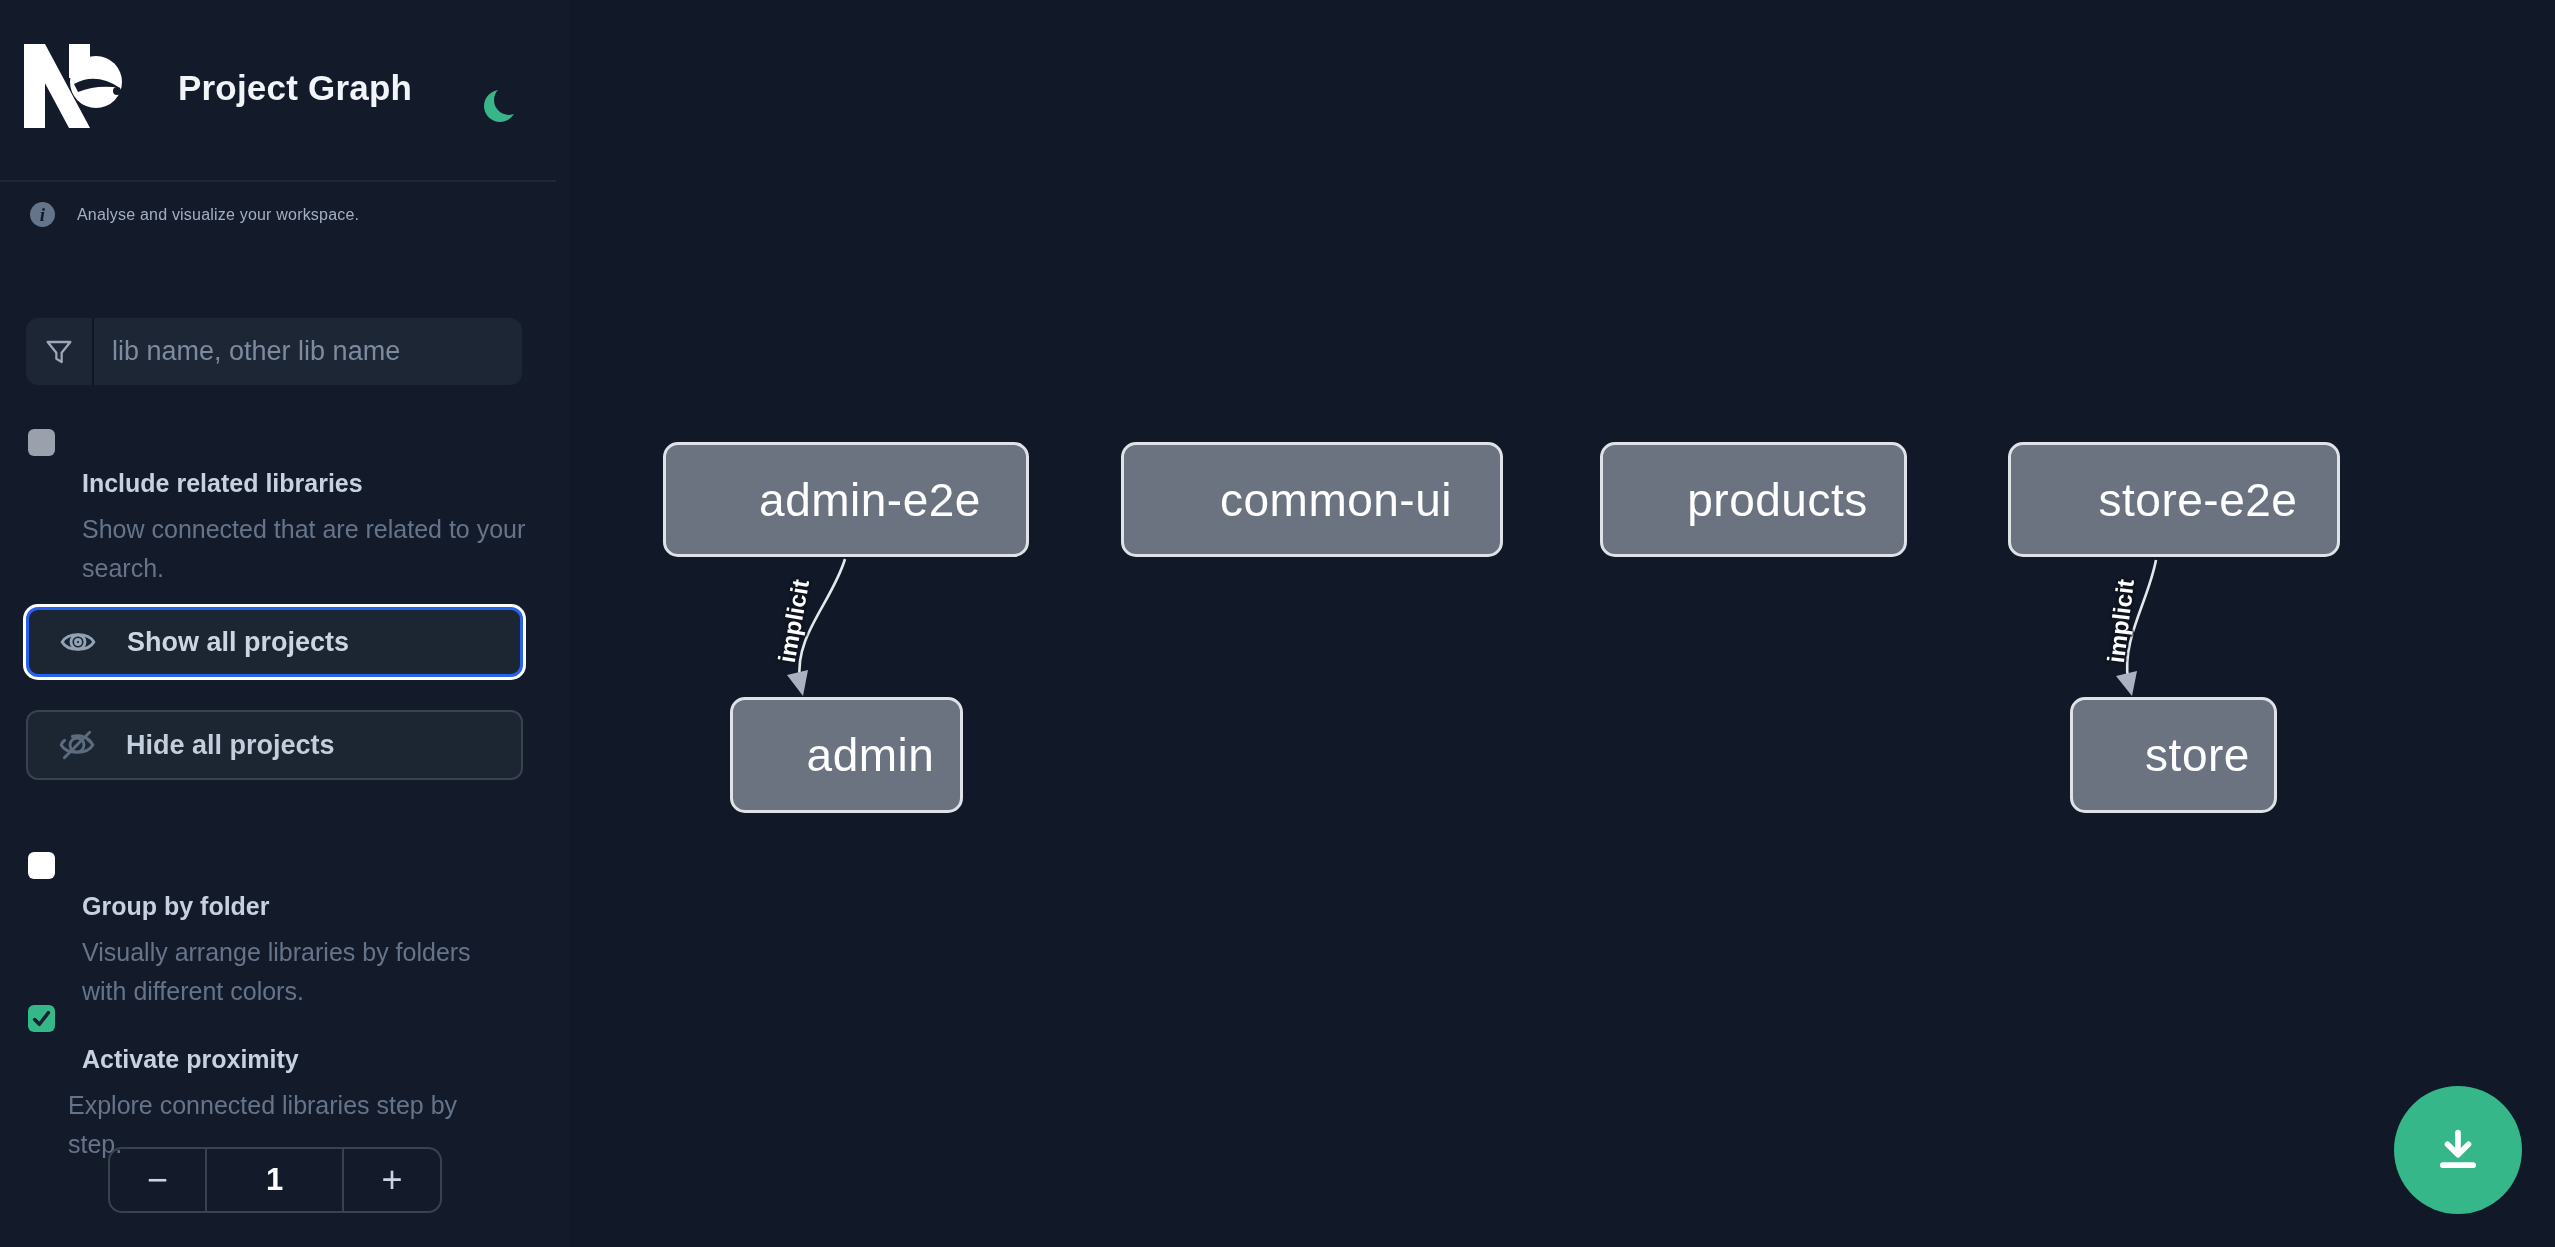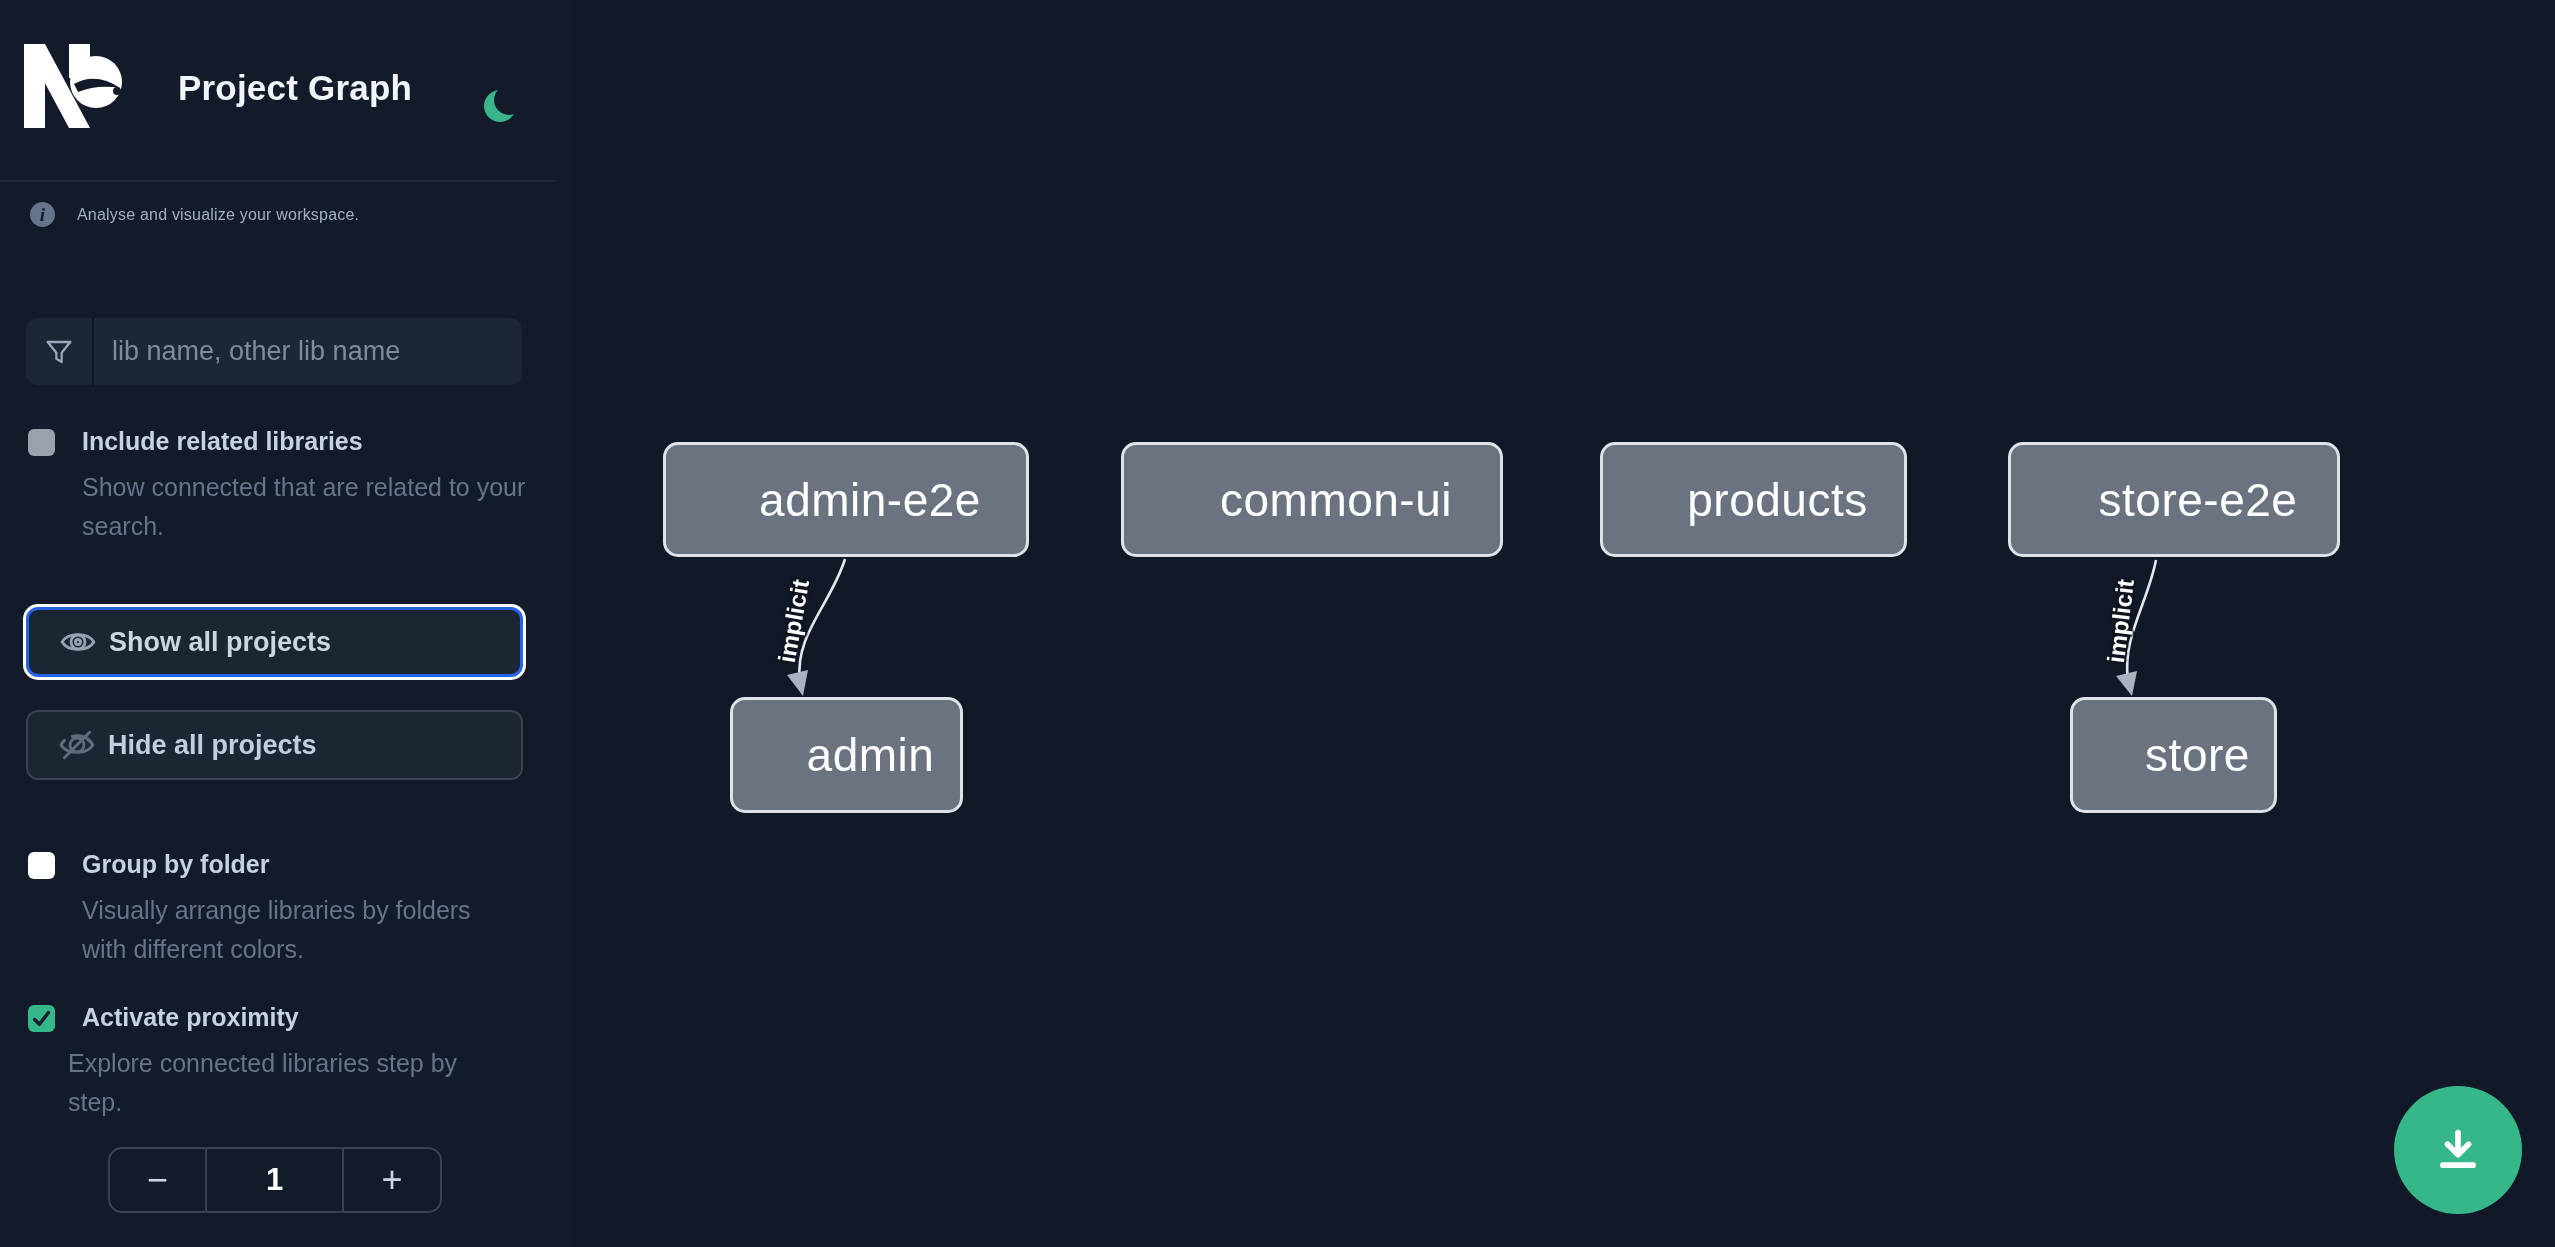--- a/index.html
+++ b/index.html
@@ -50,33 +50,33 @@
   .search-input::placeholder { color: #7d8b9f; opacity: 1; }
 
   .toggle-row { position: absolute; left: 28px; }
   .toggle-row .cb {
     position: absolute; left: 0; top: 2px; width: 27px; height: 27px; border-radius: 6px;
     display: flex; align-items: center; justify-content: center; cursor: pointer;
   }
   .cb-gray  { background: #9aa1ad; }
   .cb-white { background: #ffffff; }
   .cb-green { background: #34b789; }
-  .toggle-label { display: block; margin-left: 54px; font-size: 25px; font-weight: 700; color: #c7d2e0; }
+  .toggle-label { display: block; margin-left: 54px; font-size: 25px; font-weight: 700; color: #c7d2e0; margin-top: 42px; }
   .toggle-desc  { display: block; margin-left: 54px; margin-top: 12px; font-size: 25px; color: #66748a; line-height: 39px; }
   #toggle-related   { top: 427px; }
   #toggle-related .toggle-desc { width: 450px; }
   #toggle-group     { top: 850px; }
   #toggle-group .toggle-desc { width: 395px; }
   #toggle-proximity { top: 1003px; }
   #toggle-proximity .toggle-desc { width: 420px; margin-left: 40px; }
 
   .side-btn {
     position: absolute; left: 26px; width: 497px; height: 70px;
     background: #1c2532; border: 2px solid #39424f; border-radius: 12px;
-    display: flex; align-items: center; gap: 12px; padding: 0 30px;
+    display: flex; align-items: center; gap: 30px; padding: 0 30px;
     font-family: "Liberation Sans", sans-serif;
     font-size: 27px; font-weight: 700; color: #ccd6e3; cursor: pointer;
   }
   #btn-show-all {
     top: 607px; border: 3px solid #2663eb;
     box-shadow: 0 0 0 3px #ffffff;
   }
   #btn-hide-all { top: 710px; color: #c3cedd; }
 
   .stepper {

